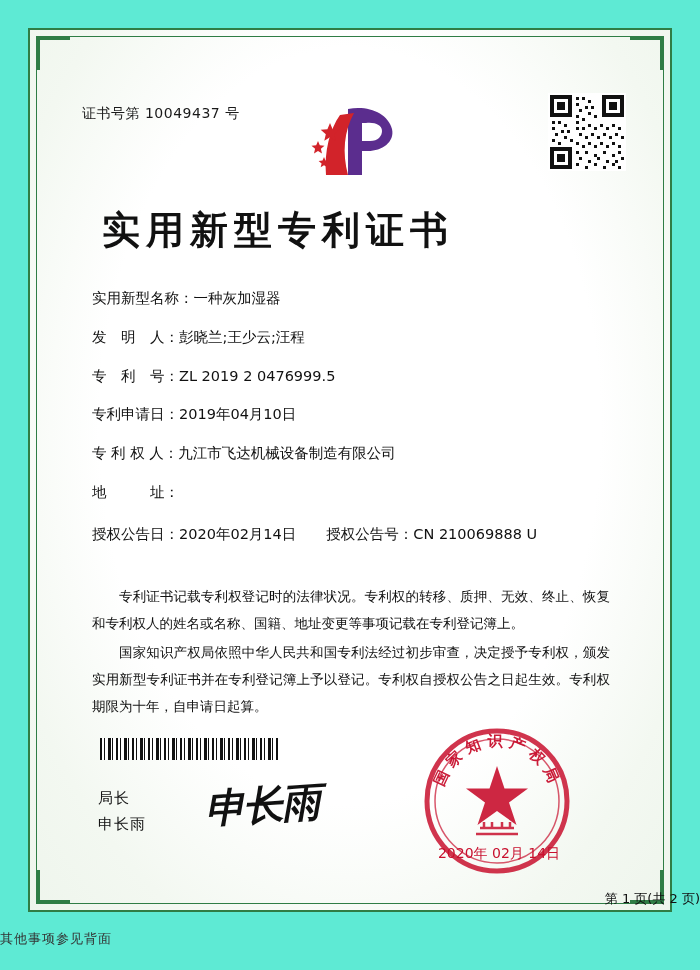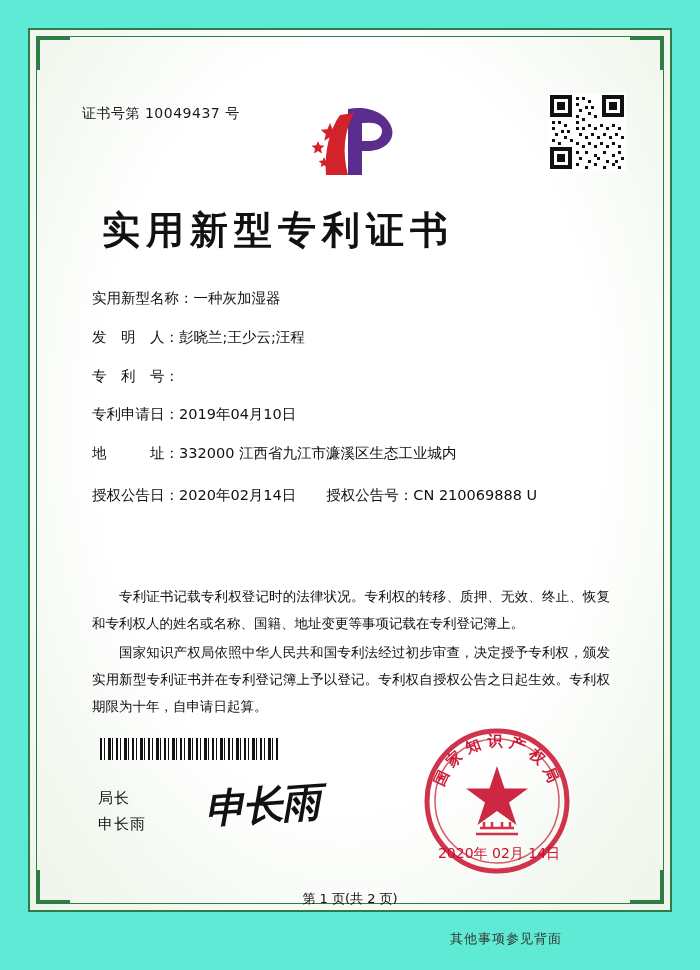--- a/index.html
+++ b/index.html
@@ -191,30 +191,30 @@
     text-align: center;
     font-size: 14px;
     color: #c8102e;
     white-space: nowrap;
   }
   .page-num {
     position: absolute;
     left: 0;
     top: 890px;
     width: 700px;
-    text-align: center;
+    text-align: right;
     font-size: 13px;
     color: #111111;
   }
   .footnote {
     position: absolute;
     left: 0;
     top: 930px;
     width: 562px;
-    text-align: right;
+    text-align: left;
     font-size: 13px;
     color: #333333;
     letter-spacing: 1px;
   }
 </style>
 </head>
 <body>
 
 <div class="page">
 
@@ -332,28 +332,32 @@
     <div class="field-row">
       <span class="field-label">实用新型名称：</span>
       <span class="field-value">一种灰加湿器</span>
     </div>
     <div class="field-row">
       <span class="field-label">发　明　人：</span>
       <span class="field-value">彭晓兰;王少云;汪程</span>
     </div>
     <div class="field-row">
       <span class="field-label">专　利　号：</span>
+      <span class="field-value">ZL 2019 2 0476999.5</span>
     </div>
     <div class="field-row">
       <span class="field-label">专利申请日：</span>
       <span class="field-value">2019年04月10日</span>
     </div>
     <div class="field-row">
+      <span class="field-label">专 利 权 人：</span>
+      <span class="field-value">九江市飞达机械设备制造有限公司</span>
+    </div>
+    <div class="field-row">
       <span class="field-label">地　　　址：</span>
-      <span class="field-value">332000 江西省九江市濂溪区生态工业城内</span>
     </div>
     <div class="field-row dual" style="margin-top:20px;">
       <span class="field-label">授权公告日：</span>
       <span>2020年02月14日</span>
       <span class="field-label2">授权公告号：</span>
       <span class="field-value2">CN 210069888 U</span>
     </div>
   </div>
 
   <div class="paragraphs">

